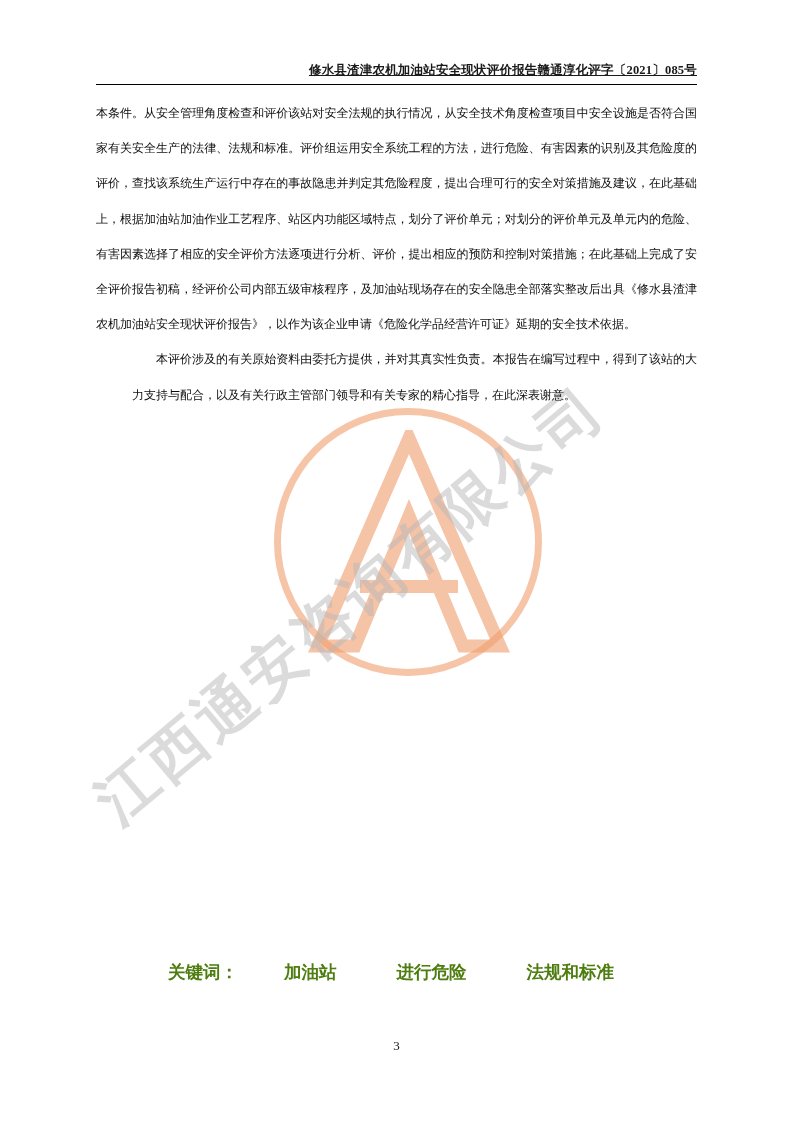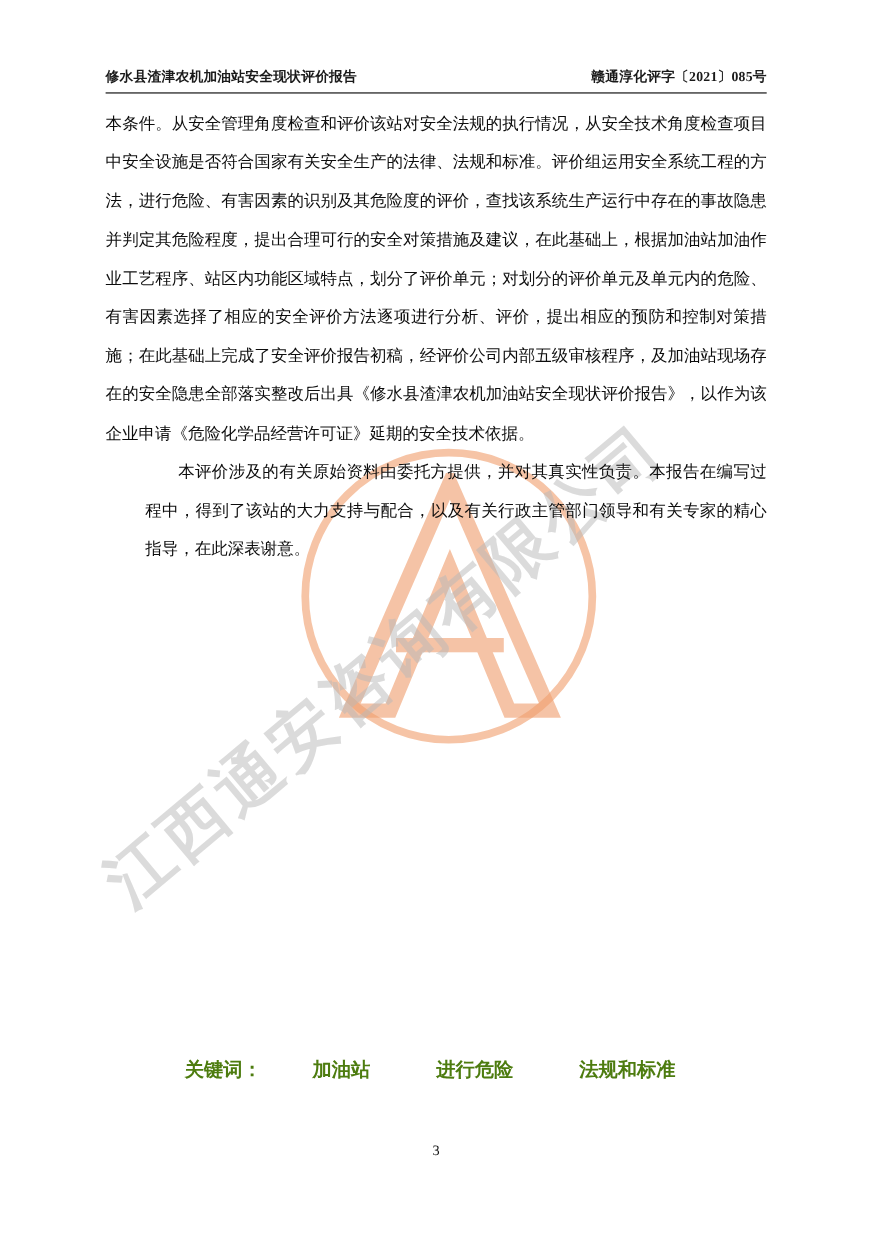--- a/index.html
+++ b/index.html
@@ -20,44 +20,45 @@
     box-sizing: border-box;
   }
 
   
   .header {
     position: absolute;
     top: 62px;
     left: 96px;
     right: 96px;
     display: flex;
-    justify-content: space-between;
+    justify-content: flex-end;
     align-items: flex-end;
     font-size: 12.5px;
     font-weight: bold;
     color: #1a1a1a;
     letter-spacing: 0.2px;
+    text-decoration: underline;
   }
   .header .hdr-left { white-space: nowrap; }
   .header .hdr-right { white-space: nowrap; }
   .header-rule {
     position: absolute;
     top: 84px;
     left: 96px;
     right: 96px;
     border-bottom: 1.1px solid #000;
   }
 
   
   .content {
     position: absolute;
     top: 96px;
     left: 96px;
     width: 601px;
-    font-size: 15px;
+    font-size: 12px;
     line-height: 35.2px;
     color: #0d0d0d;
     text-align: justify;
     text-justify: inter-ideograph;
     z-index: 3;
   }
   .content p {
     margin: 0;
     text-indent: 0;
   }

